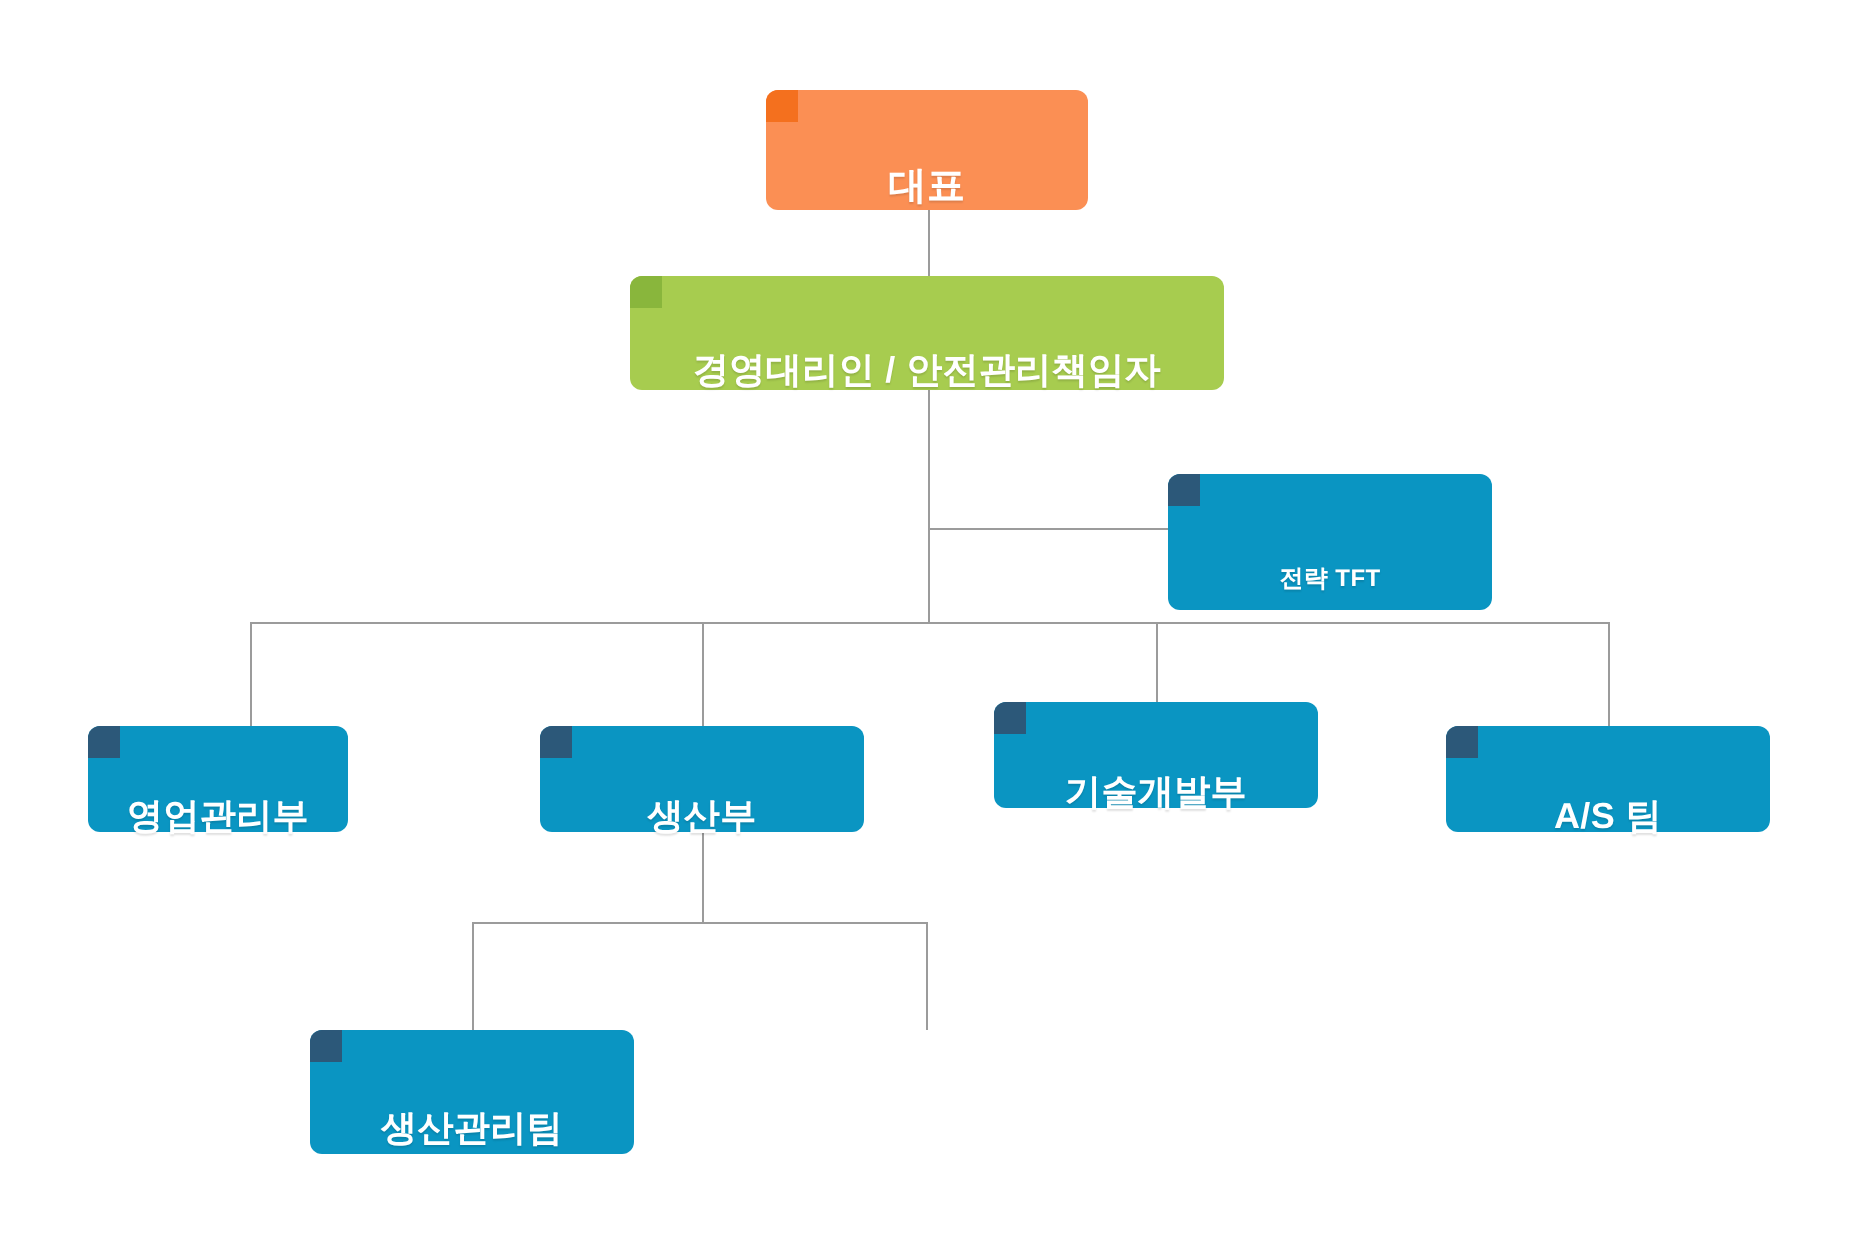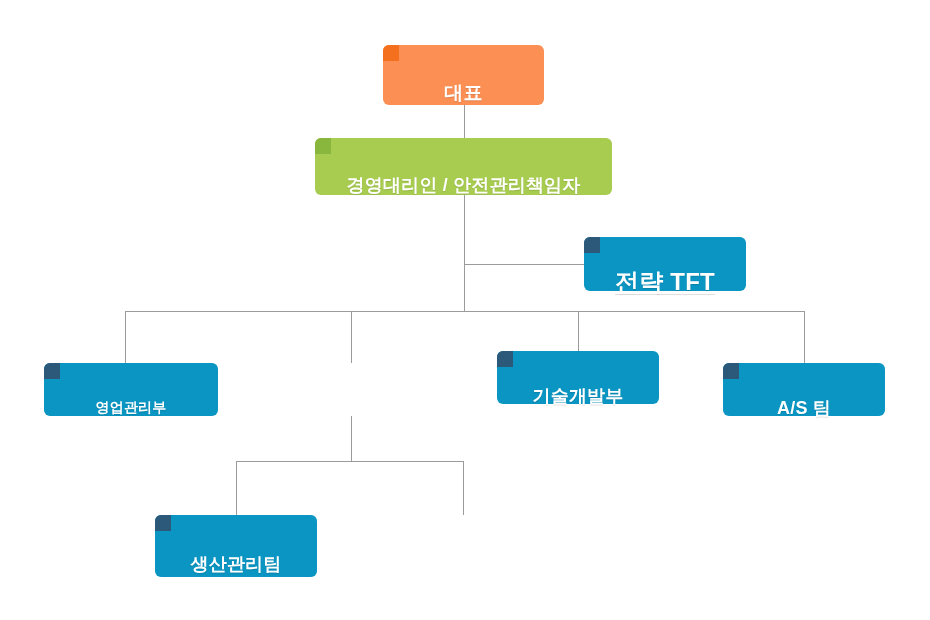--- a/index.html
+++ b/index.html
@@ -79,27 +79,31 @@
     <div class="conn v" style="background: rgb(155, 155, 155); left: 236px; top: 461px; height: 54px;"></div>
     <div class="conn v" style="background: rgb(155, 155, 155); left: 463px; top: 461px; height: 54px;"></div>
     <div class="node orange" style="left: 383px; top: 45px; width: 161px; height: 60px; font-size: 19px;">
       <span class="accent"></span>
       <span class="label">대표</span>
     </div>
     <div class="node green" style="left: 315px; top: 138px; width: 297px; height: 57px; font-size: 18px;">
       <span class="accent"></span>
       <span class="label">경영대리인 / 안전관리책임자</span>
     </div>
-    <div class="node blue" style="left: 584px; top: 237px; width: 162px; height: 54px; font-size: 24px; text-decoration: underline;">
+    <div class="node blue" style="left: 584px; top: 237px; width: 162px; height: 68px; font-size: 12px;">
       <span class="accent"></span>
       <span class="label">전략 TFT</span>
     </div>
-    <div class="node blue" style="left: 44px; top: 363px; width: 174px; height: 53px; font-size: 14px;">
+    <div class="node blue" style="left: 44px; top: 363px; width: 130px; height: 53px; font-size: 18px;">
       <span class="accent"></span>
       <span class="label">영업관리부</span>
+    </div>
+    <div class="node blue" style="left: 270px; top: 363px; width: 162px; height: 53px; font-size: 18px;">
+      <span class="accent"></span>
+      <span class="label">생산부</span>
     </div>
     <div class="node blue" style="left: 497px; top: 351px; width: 162px; height: 53px; font-size: 18px;">
       <span class="accent"></span>
       <span class="label">기술개발부</span>
     </div>
     <div class="node blue" style="left: 723px; top: 363px; width: 162px; height: 53px; font-size: 18px;">
       <span class="accent"></span>
       <span class="label">A/S 팀</span>
     </div>
     <div class="node blue" style="left: 155px; top: 515px; width: 162px; height: 62px; font-size: 18px;">

